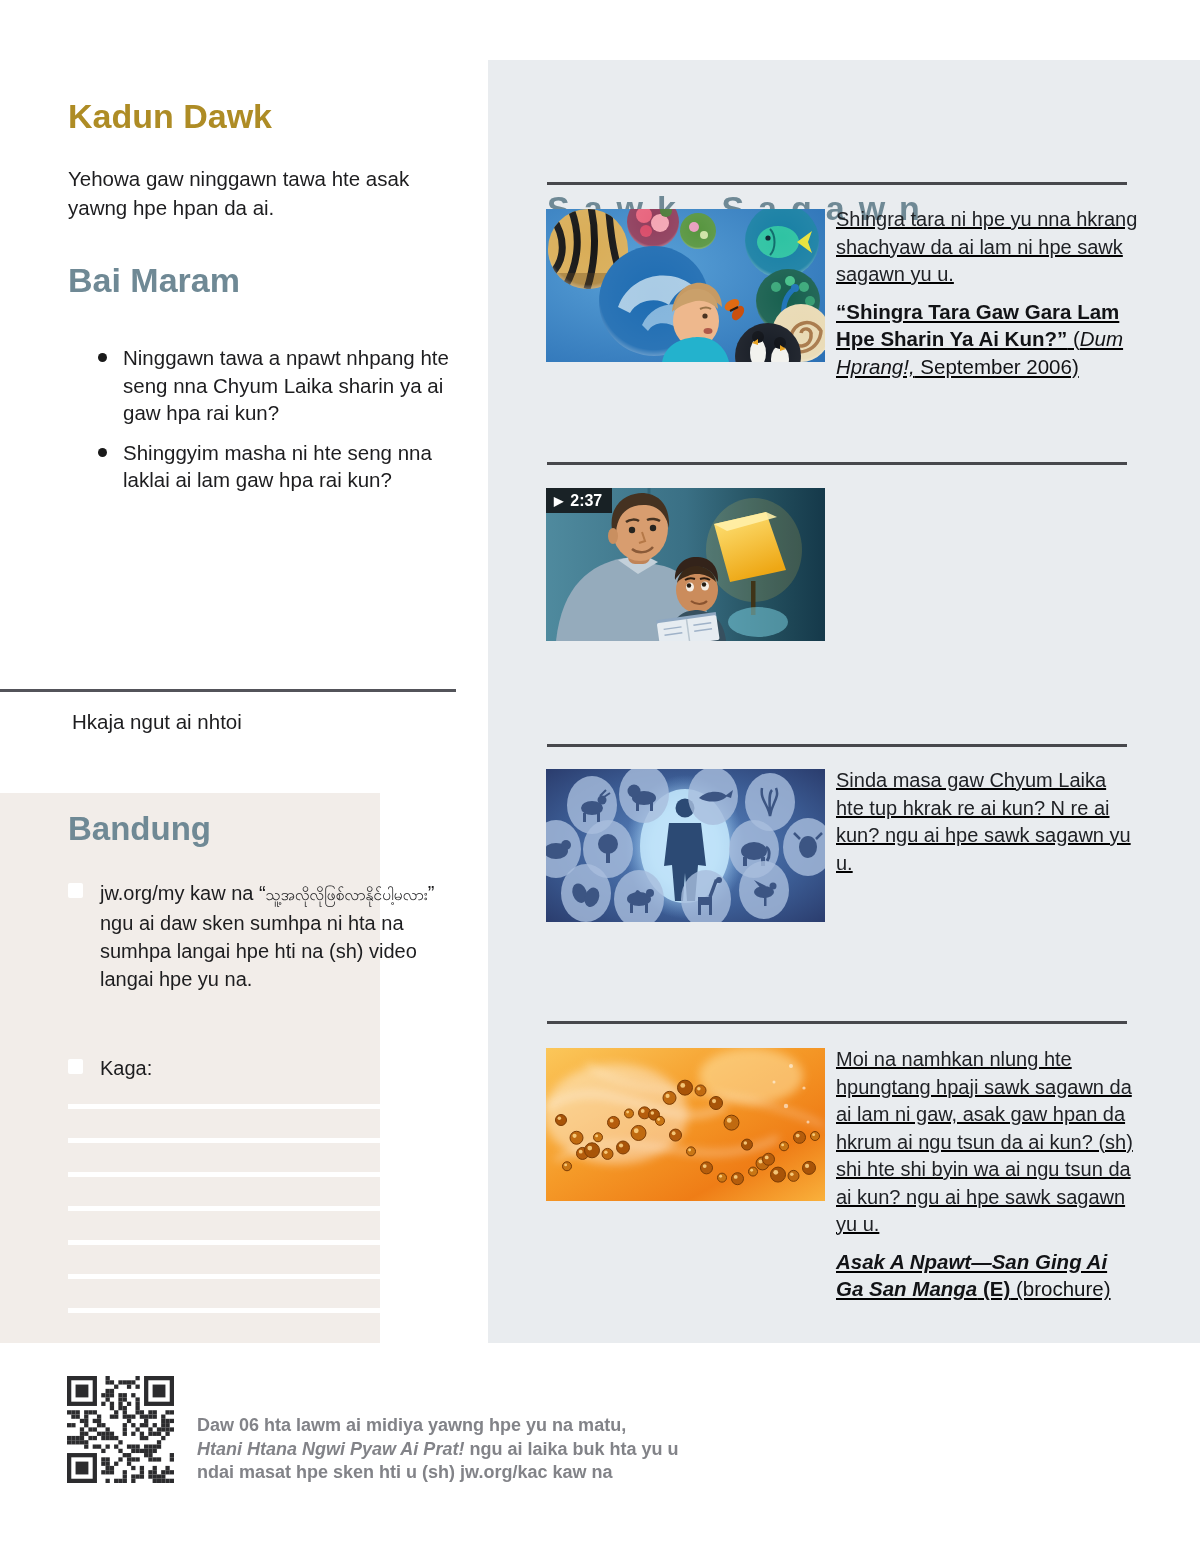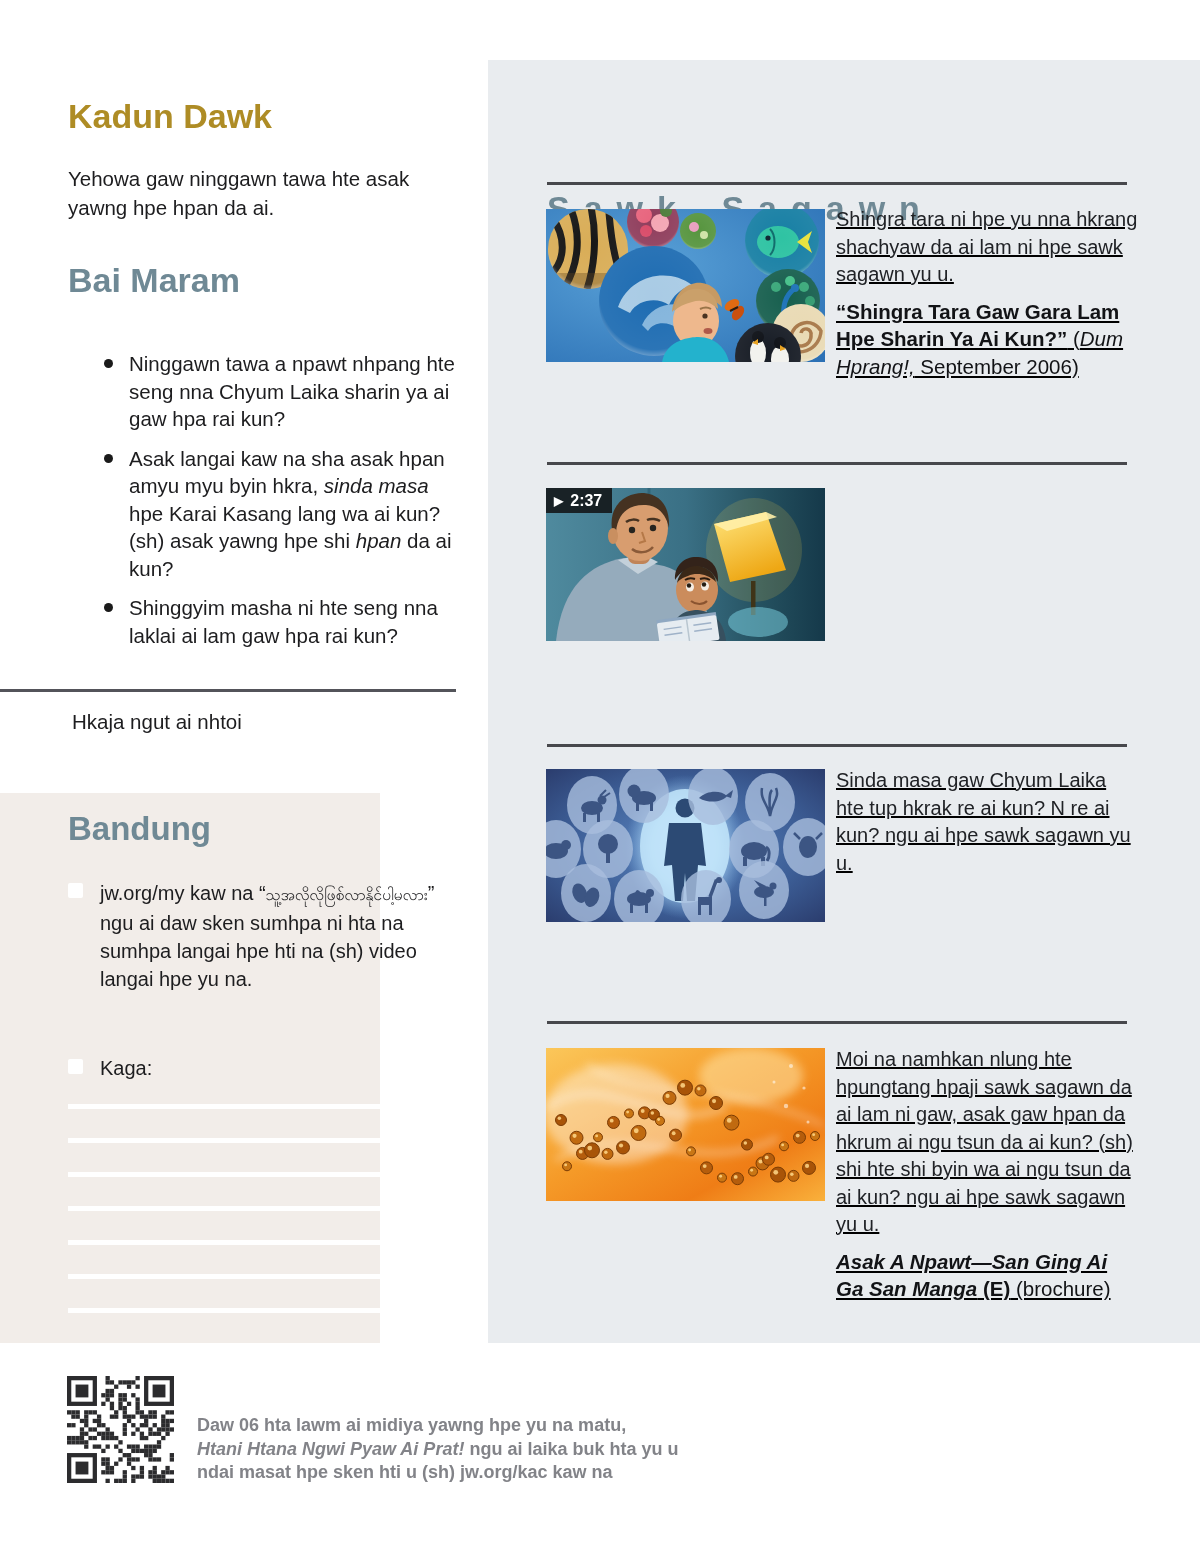--- a/index.html
+++ b/index.html
@@ -7,21 +7,21 @@
   .page{position:relative;width:1200px;height:1543px;background:#ffffff;overflow:hidden;}
   .b{font-weight:bold;}
   .i{font-style:italic;}
   .sm{font-size:.78em;}
 
   
   .h-gold{position:absolute;left:68px;top:96px;margin:0;font-size:34px;line-height:41px;font-weight:bold;color:#ae8c25;}
   .intro{position:absolute;left:68px;top:165px;width:388px;margin:0;font-size:20.5px;line-height:28.5px;color:#1d1d1f;}
   .h-slate{margin:0;font-weight:600;color:#6f8995;}
   .bai{position:absolute;left:68px;top:260px;font-size:34px;line-height:40px;}
-  .bullets{position:absolute;left:68px;top:338px;width:382px;margin:12px;padding:0;list-style:none;}
+  .bullets{position:absolute;left:68px;top:338px;width:382px;margin:6px;padding:0;list-style:none;}
   .bullets li{position:relative;padding-left:49px;margin:0 0 12px 0;font-size:20.5px;line-height:27.5px;color:#1d1d1f;}
   .bullets li::before{content:"";position:absolute;left:24px;top:9px;width:9px;height:9px;border-radius:50%;background:#1a1a1a;}
   .divider{position:absolute;left:0;top:689px;width:456px;height:2.5px;background:#53545a;}
   .hkaja{position:absolute;left:68px;top:704px;margin:4px;font-size:20.5px;line-height:28px;color:#1d1d1f;}
   .bandung-box{position:absolute;left:0;top:793px;width:380px;height:550px;background:#f2ede9;}
   .bandung-title{position:absolute;left:68px;top:16px;font-size:33px;line-height:40px;}
   .chk{position:absolute;left:68px;width:15px;height:15px;background:#ffffff;border-radius:2px;}
   .chk-text{position:absolute;left:100px;width:336px;margin:0;font-size:20px;line-height:28px;color:#1d1d1f;}
   .rule-line{position:absolute;left:68px;width:388px;height:4.5px;background:#ffffff;}
 
@@ -47,21 +47,20 @@
 <body>
 
 <div class="page">
 
   <h1 class="h-gold">Kadun Dawk</h1>
   <p class="intro">Yehowa gaw ninggawn tawa hte asak yawng hpe hpan da ai.</p>
 
   <h2 class="h-slate bai">Bai Maram</h2>
   <ul class="bullets">
     <li><span>Ninggawn tawa a npawt nhpang hte seng nna Chyum Laika sharin ya ai gaw hpa rai kun?</span></li>
-    <li><span>Asak langai kaw na sha asak hpan amyu myu byin hkra, </span><span class="i">sinda masa</span><span> hpe Karai Kasang lang wa ai kun? (sh) asak yawng hpe shi </span><span class="i">hpan</span><span> da ai kun?</span></li>
     <li><span>Shinggyim masha ni hte seng nna laklai ai lam gaw hpa rai kun?</span></li>
   </ul>
 
   <div class="divider"></div>
   <p class="hkaja">Hkaja ngut ai nhtoi</p>
 
   <div class="bandung-box">
     <h2 class="h-slate bandung-title">Bandung</h2>
 
     <div class="chk" style="top:90px"></div>

